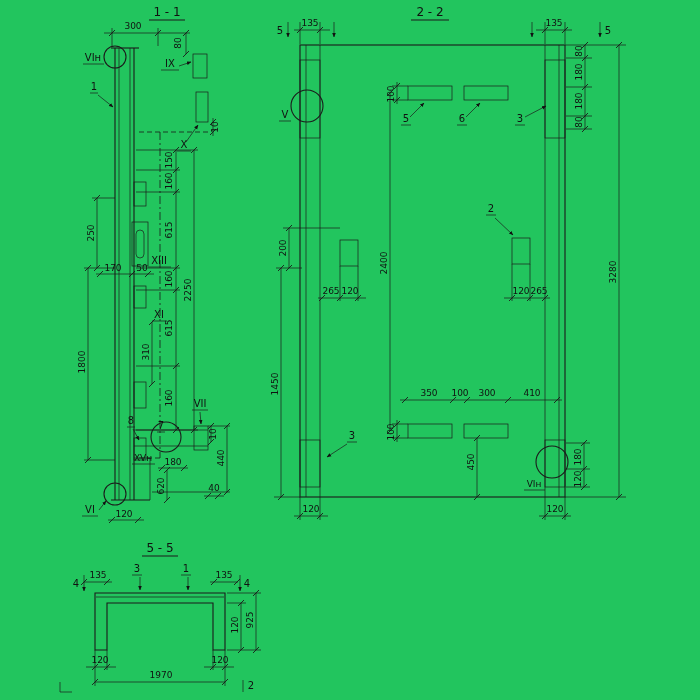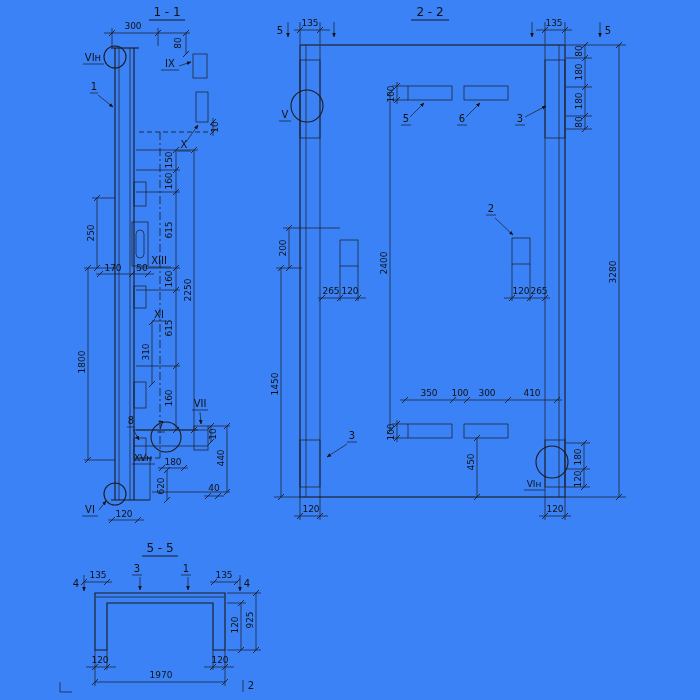--- a/index.html
+++ b/index.html
@@ -1,16 +1,16 @@
 <!DOCTYPE html>
 <html><head>
 <meta charset="utf-8">
 <style>
   html,body{margin:0;padding:0;background:#ffffff;}
-  .sheet{width:700px;height:700px;background:#3b82f6;position:relative;font-family:"DejaVu Sans",sans-serif;}
+  .sheet{width:700px;height:700px;background:#22c55e;position:relative;font-family:"DejaVu Sans",sans-serif;}
   svg{display:block;}
   .ln{stroke:#1b1b1b;stroke-width:1.1;fill:none;}
   .tn{stroke:#1b1b1b;stroke-width:.7;fill:none;}
   .tk{stroke:#1b1b1b;stroke-width:.9;fill:none;}
   .dd{stroke:#1b1b1b;stroke-width:.8;fill:none;stroke-dasharray:8 3 2 3;}
   .da{stroke:#1b1b1b;stroke-width:.8;fill:none;stroke-dasharray:5 3;}
   .hp{stroke:#1b1b1b;stroke-width:.9;}
   text{font-family:"DejaVu Sans",sans-serif;font-size:9px;fill:#111;text-anchor:middle;}
   .lb{font-size:10px;}
   .ttl{font-size:12px;}

